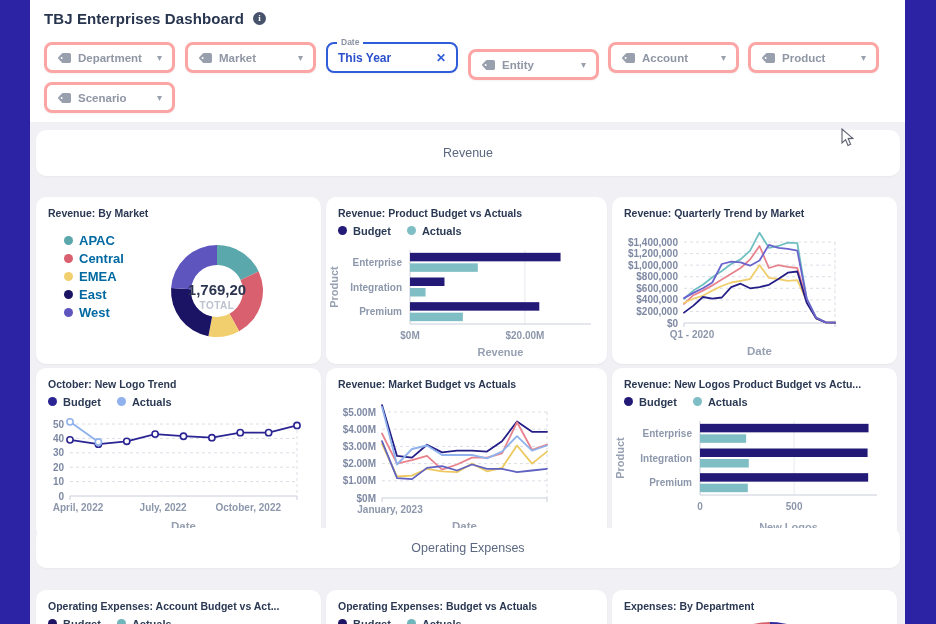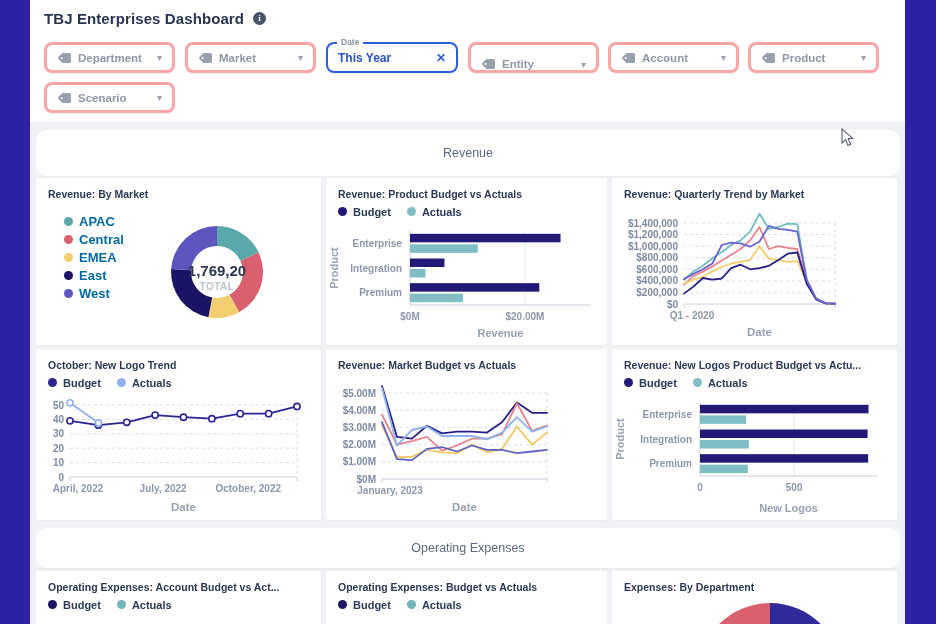--- a/index.html
+++ b/index.html
@@ -25,21 +25,21 @@
   .pill.date .flt-name { position:absolute; top:-7px; left:9px; background:#fff; padding:0 4px; font-size:8.5px; font-weight:700; color:#8A92A2; }
   .close-x { color:#2F5CD8; font-size:12px; font-weight:800; }
 
   
   .canvas { position:absolute; left:0; top:122px; width:875px; height:502px; background:#F1F1F5; }
 
   .section-card { position:absolute; left:6px; width:864px; background:#fff; border-radius:10px;
                   display:flex; align-items:center; justify-content:center; box-shadow:0 1px 2px rgba(40,50,80,.04); cursor:pointer; }
   .section-title { font-size:12.5px; color:#5C6880; }
 
-  .card { position:absolute; background:#fff; border-radius:2px; box-shadow:0 1px 2px rgba(40,50,80,.05); overflow:hidden; }
+  .card { position:absolute; background:#fff; border-radius:10px; box-shadow:0 1px 2px rgba(40,50,80,.05); overflow:hidden;margin-top:19px; }
   .card-title { padding:10px 12px 0 12px; font-size:10.5px; font-weight:800; color:#2A3853; white-space:nowrap; overflow:hidden; }
   .legend { display:flex; align-items:center; gap:16px; padding:5px 12px 0 12px; height:18px; }
   .legend-item { display:flex; align-items:center; gap:6px; cursor:pointer; }
   .dot { width:9px; height:9px; border-radius:50%; }
   .legend-label { font-size:11px; font-weight:700; color:#2B3A55; }
   .chart-body { position:relative; width:100%; }
   .chart-body svg { display:block; }
 
   
   .donut-legend { position:absolute; left:28px; top:36px; display:flex; flex-direction:column; gap:3px; }
@@ -75,21 +75,21 @@
         </svg>
       </span>
     <span class="pill-label">Market</span>
     <span class="chev">▾</span>
   </div>
   <div class="pill date" style="left:296px; top:42px;">
     <span class="flt-name">Date</span>
     <span class="pill-value">This Year</span>
     <span class="close-x">✕</span>
   </div>
-  <div class="pill" style="left:438px; top:42px;align-items:flex-end;">
+  <div class="pill" style="left:438px; top:49px;">
     <span class="tag-icon">
         <svg width="14" height="12" viewBox="0 0 14 12">
           <path d="M12.2 1H6.1c-.5 0-1 .2-1.3.6L1.3 5.2c-.4.45-.4 1.15 0 1.6l3.5 3.6c.3.4.8.6 1.3.6h6.1c1 0 1.8-.8 1.8-1.8V2.8C14 1.8 13.2 1 12.2 1z" fill="#99A0AD"></path>
           <circle cx="4.6" cy="6" r="1" fill="#fff"></circle>
         </svg>
       </span>
     <span class="pill-label">Entity</span>
     <span class="chev">▾</span>
   </div>
   <div class="pill" style="left:578px; top:42px;">

